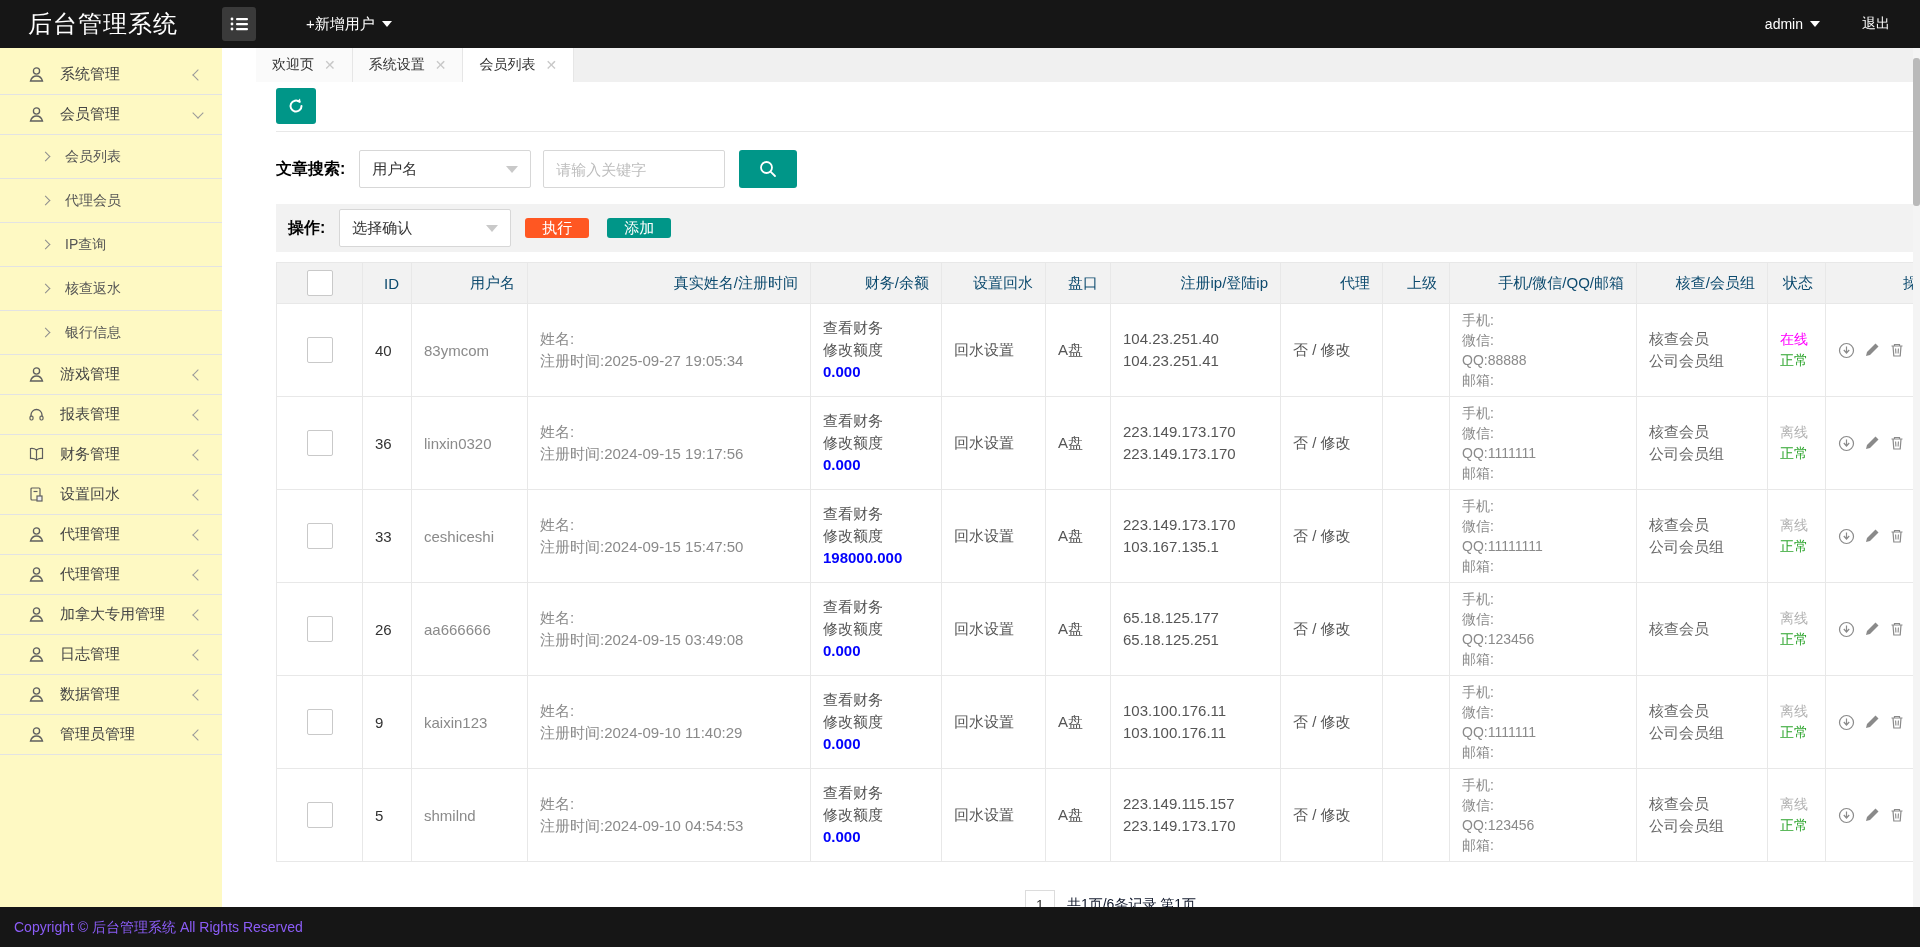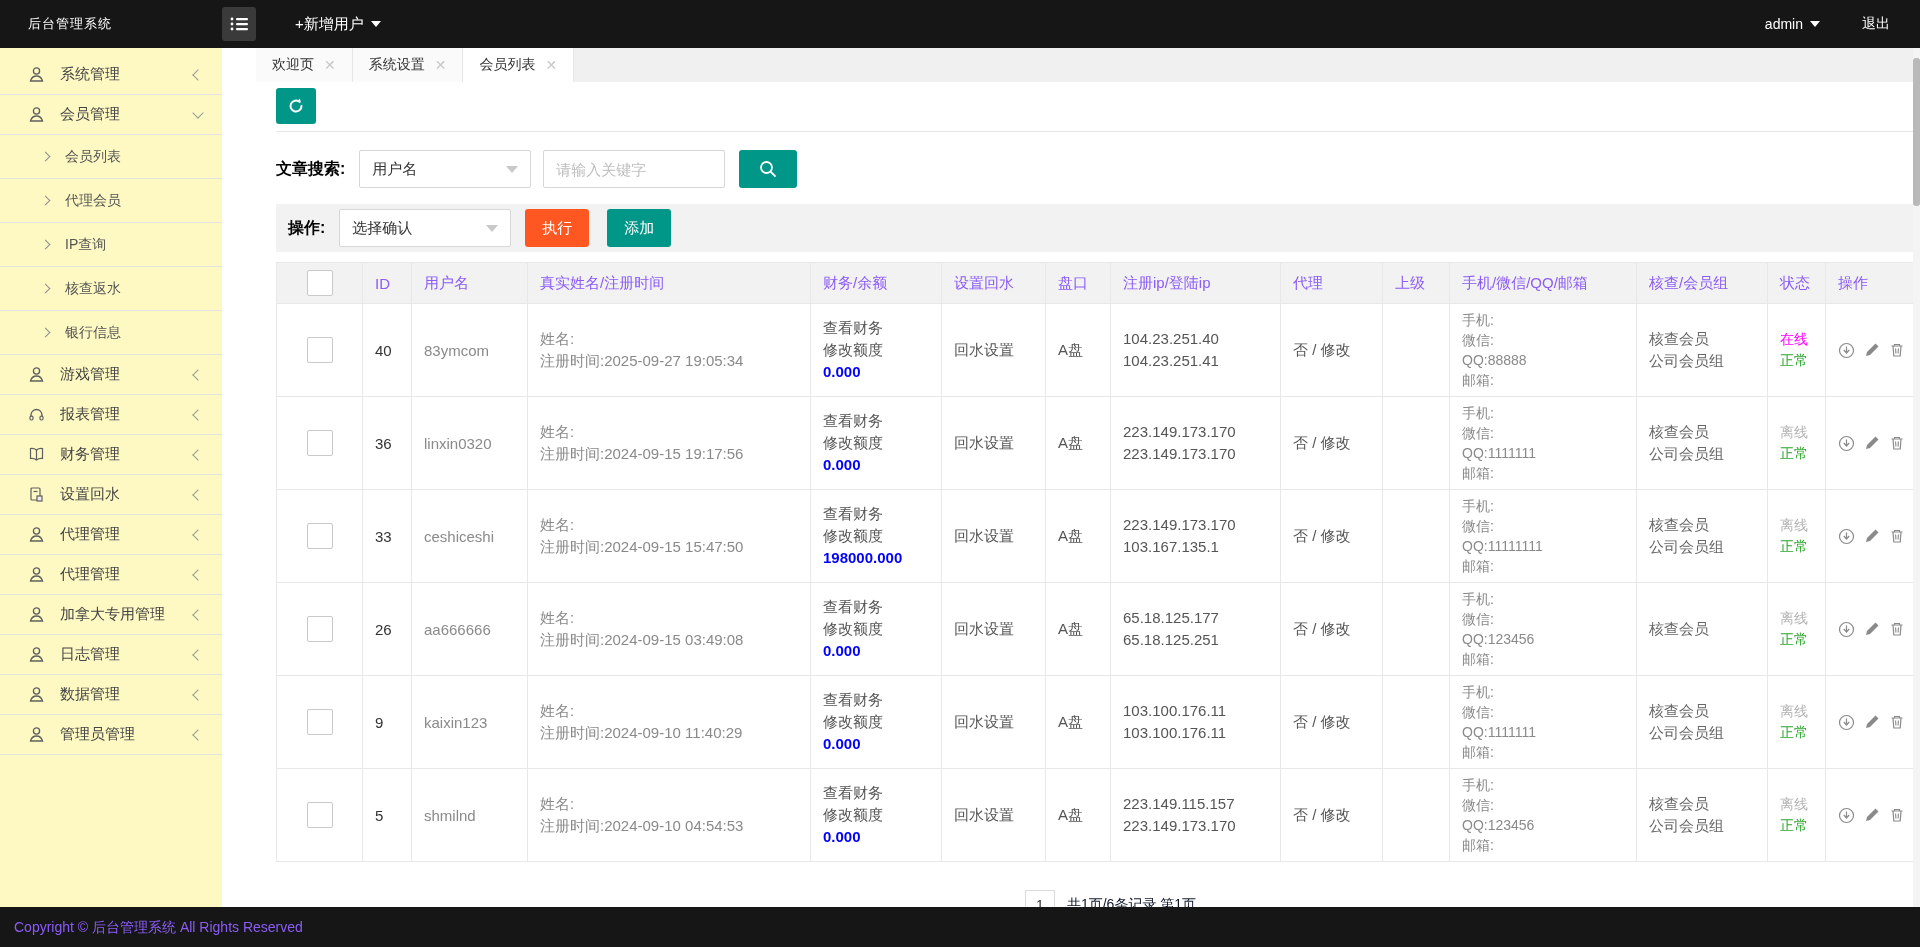--- a/index.html
+++ b/index.html
@@ -3,24 +3,24 @@
 <meta charset="utf-8">
 <style>
   * { margin:0; padding:0; box-sizing:border-box; }
   html,body { width:1920px; height:947px; overflow:hidden; background:#fff;
               font-family:"Liberation Sans","DejaVu Sans",sans-serif; }
   .page { position:relative; width:1920px; height:947px; overflow:hidden; }
 
   
   .topbar { position:absolute; top:0; left:0; right:0; height:48px; background:#161616;
             display:flex; align-items:center; color:#fff; z-index:5; }
-  .brand { width:222px; padding-left:28px; font-size:13px; letter-spacing:1px; color:#fff; }
+  .brand { width:222px; padding-left:28px; font-size:24px; letter-spacing:1px; color:#fff; }
   .hamburger { width:34px; height:34px; background:#3a3a3a; border-radius:3px; display:flex;
                align-items:center; justify-content:center; cursor:pointer; }
-  .add-user { margin-left:39px; font-size:15px; display:flex; align-items:center; gap:7px; cursor:pointer; }
+  .add-user { margin-left:50px; font-size:15px; display:flex; align-items:center; gap:7px; cursor:pointer; }
   .caret-down { width:0; height:0; border-left:5px solid transparent; border-right:5px solid transparent;
                 border-top:6px solid #fff; display:inline-block; }
   .topbar-spacer { flex:1; }
   .admin-menu { font-size:14px; display:flex; align-items:center; gap:7px; margin-right:42px; cursor:pointer; }
   .logout { font-size:14px; margin-right:30px; cursor:pointer; }
 
   
   .sidebar { position:absolute; top:48px; bottom:40px; left:0; width:222px; background:#fef9c3;
              padding-top:7px; overflow:hidden; }
   .nav-item { height:40px; display:flex; align-items:center; padding:0 20px 0 28px; font-size:15px;
@@ -61,31 +61,31 @@
   .keyword-input { margin-left:12px; width:182px; height:38px; border:1px solid #d7d7d7; border-radius:2px;
                    padding:0 12px; font-size:15px; color:#333;
                    font-family:"Liberation Sans","DejaVu Sans",sans-serif; }
   .keyword-input::placeholder { color:#bdbdbd; }
   .search-btn { margin-left:14px; width:58px; height:38px; background:#009688; border:none; border-radius:3px;
                 display:flex; align-items:center; justify-content:center; cursor:pointer; }
 
   .action-bar { margin-top:16px; width:1669px; height:48px; background:#f2f2f2; display:flex;
                 align-items:center; padding-left:8px; }
   .action-bar .form-label { margin-left:4px; }
-  .btn { height:38px; border:none; border-radius:3px; color:#fff; font-size:15px; padding:0 17px;
+  .btn { height:20px; border:none; border-radius:3px; color:#fff; font-size:15px; padding:0 17px;
          cursor:pointer; font-family:"Liberation Sans","DejaVu Sans",sans-serif; }
   .btn-orange { background:#ff5722; margin-left:14px; }
   .btn-teal { background:#009688; margin-left:18px; }
 
   
   table.grid { margin-top:10px; width:1669px; border-collapse:collapse; table-layout:fixed; font-size:15px; }
   table.grid th, table.grid td { border:1px solid #e8e8e8; padding:6px 12px; text-align:left;
                                  vertical-align:middle; overflow:hidden; }
   table.grid thead tr { height:41px; background:#f2f2f2; }
-  table.grid thead th { color:#8b5cf6; font-weight:normal; }
+  table.grid thead th { color:#0c4a6e; font-weight:normal;text-align:right; }
   table.grid tbody tr { height:91px; background:#fff; }
   .cell-line { line-height:22px; }
   .muted { color:#8a8a8a; }
   .dark { color:#555; }
   td.id-cell { text-align:center; color:#333; }
   .amount { color:#0202fc; font-weight:bold; }
   .contact-line { line-height:20px; font-size:14px; color:#8a8a8a; }
   .check-line { line-height:22px; color:#666; }
   .presence { font-size:14px; line-height:21px; }
   .presence.online { color:#ff00ff; }

